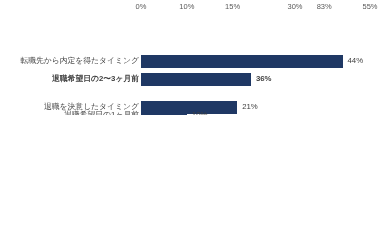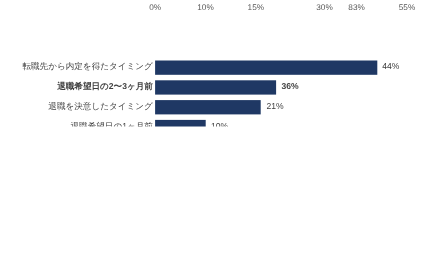--- a/index.html
+++ b/index.html
@@ -109,21 +109,21 @@
         </div>
         <div class="val-label" style="left: 347.52px;">44%</div>
       </div>
       <div class="row" style="top: 20px; font-weight: bold;">
         <div class="cat-label">退職希望日の2〜3ヶ月前</div>
         <div class="bar-wrap" style="width: 109.92px;">
           <span class="bar" style="background: rgb(31, 56, 100);"></span>
         </div>
         <div class="val-label" style="left: 255.92px;">36%</div>
       </div>
-      <div class="row" style="top: 38px; text-decoration: underline;">
+      <div class="row" style="top: 48px; text-decoration: underline;">
         <div class="cat-label">退職を決意したタイミング</div>
         <div class="bar-wrap" style="width: 96.18px;">
           <span class="bar" style="background: rgb(31, 56, 100);"></span>
         </div>
         <div class="val-label" style="left: 242.18px;">21%</div>
       </div>
       <div class="row" style="top: 56px;">
         <div class="cat-label">退職希望日の1ヶ月前</div>
         <div class="bar-wrap" style="width: 45.8px;">
           <span class="bar" style="background: rgb(31, 56, 100);"></span>

